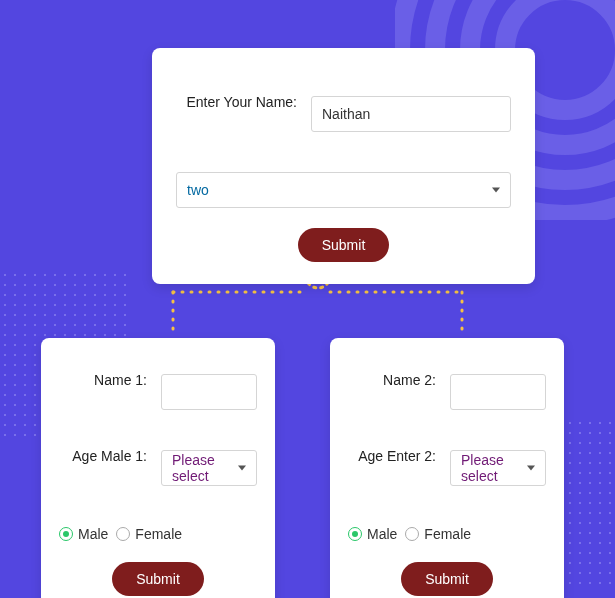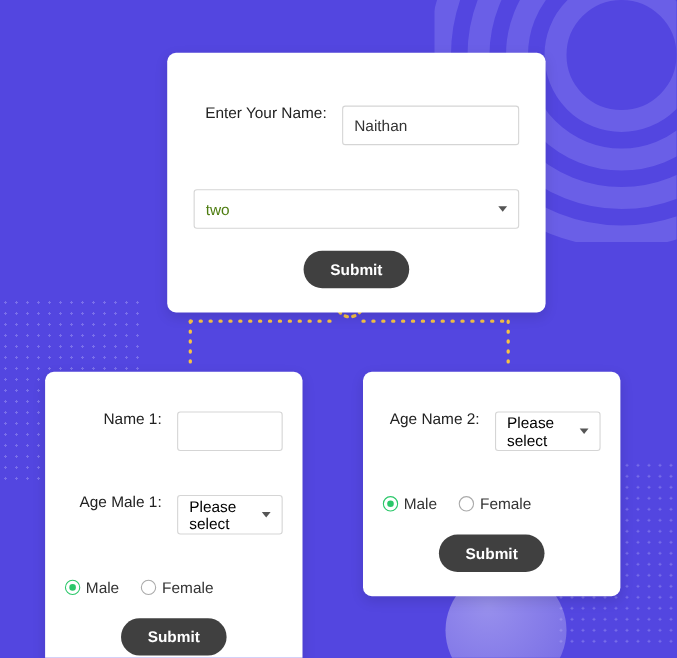--- a/index.html
+++ b/index.html
@@ -46,21 +46,21 @@
 .card {
   background: #fff;
   border-radius: 8px;
   box-shadow: 0 4px 12px rgba(0,0,0,0.12);
   position: absolute;
   padding: 24px 24px 22px;
 }
 .card-top {
   top: 48px;
   left: 152px;
-  width: 344px;
+  width: 383px;
 }
 .card-bottom {
   top: 338px;
   width: 234px;
   padding: 12px 18px 22px;
 }
 .card-left { left: 41px; }
 .card-right { left: 330px; }
 .row {
   display: flex;
@@ -97,25 +97,25 @@
 .select-caret {
   position: absolute;
   right: 10px;
   top: 50%;
   transform: translateY(-50%);
   width: 0; height: 0;
   border-left: 4px solid transparent;
   border-right: 4px solid transparent;
   border-top: 5px solid #555;
 }
-.select-value { color: #4d7c0f; }
-.select-placeholder { color: #000000; }
+.select-value { color: #0369a1; }
+.select-placeholder { color: #701a75; }
 .radios {
   display: flex;
-  gap: 20px;
+  gap: 8px;
   align-items: center;
 }
 .radio {
   display: flex;
   align-items: center;
   gap: 5px;
   font-size: 14px;
   color: #333;
   cursor: pointer;
 }
@@ -133,24 +133,24 @@
   width: 6px; height: 6px;
   border-radius: 50%;
   background: #2ac769;
 }
 .submit-row {
   display: flex;
   justify-content: center;
   margin-top: 20px;
 }
 .btn {
-  background: #404040;
+  background: #7f1d1d;
   color: #fff;
   font-size: 14px;
-  font-weight: 700;
+  font-weight: 400;
   border: none;
   border-radius: 18px;
   padding: 9px 24px;
   cursor: pointer;
 }
 .connector {
   position: absolute;
   pointer-events: none;
 }
 </style>
@@ -226,21 +226,27 @@
       </div>
     </div>
   </div>
   <div class="submit-row">
     <button class="btn">Submit</button>
   </div>
 </div>
 
 <div class="card card-bottom card-right">
   <div class="row">
-    <div class="lbl">Age Name 2:</div>
+    <div class="lbl">Name 2:</div>
+    <div class="ctrl">
+      <input class="text-input" type="text" style="">
+    </div>
+  </div>
+  <div class="row">
+    <div class="lbl">Age Enter 2:</div>
     <div class="ctrl">
       <div class="select">
         <span class="select-placeholder">Please select</span>
         <span class="select-caret"></span>
       </div>
     </div>
   </div>
   <div class="row">
     <div class="ctrl radios">
       <div class="radio checked">

